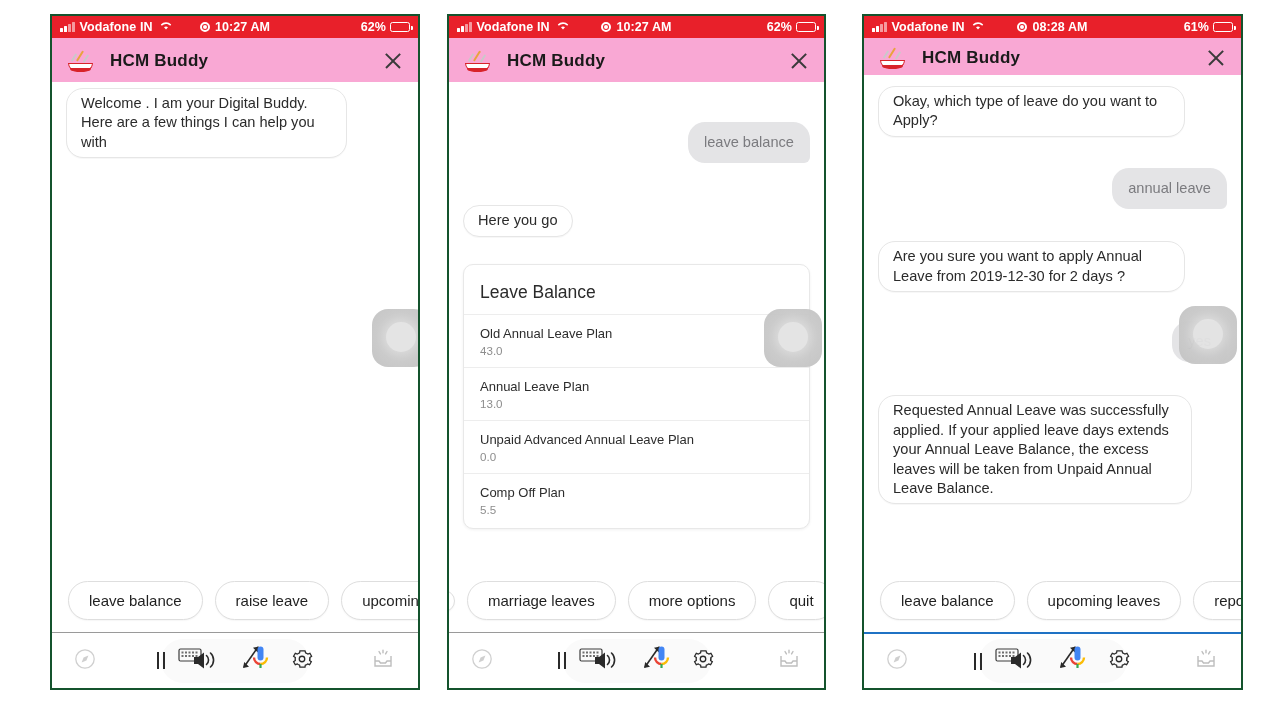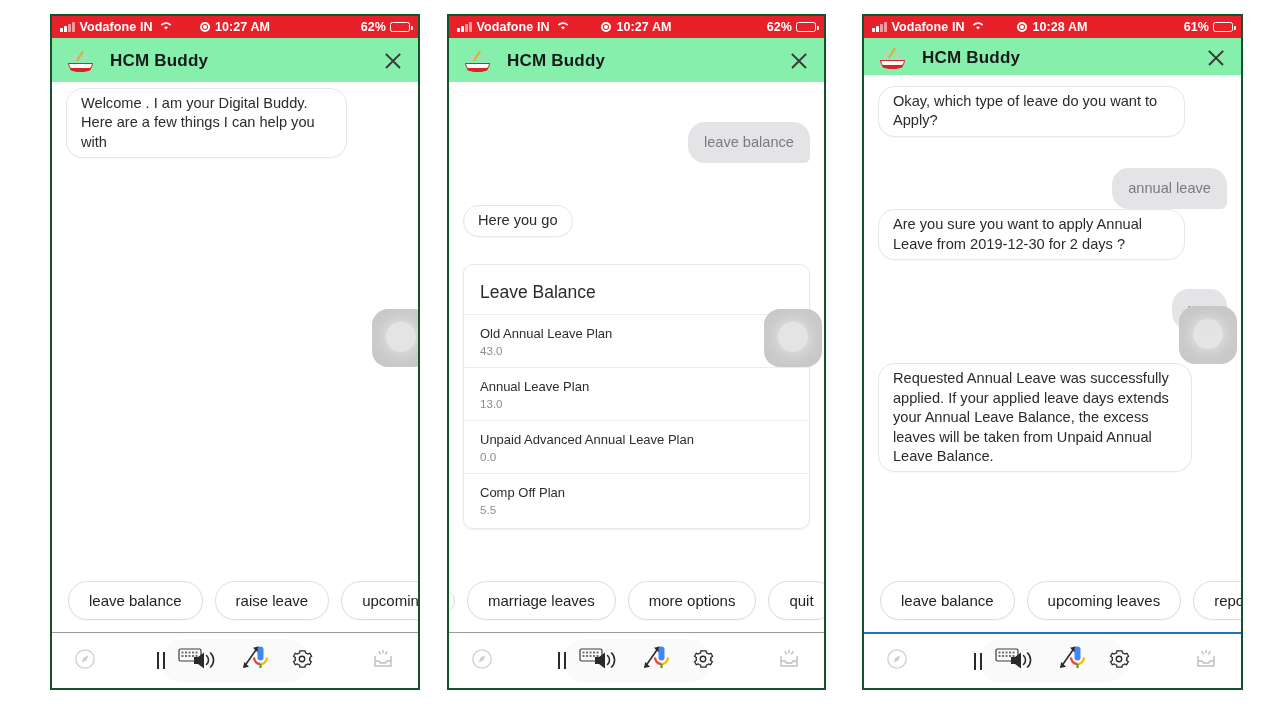--- a/index.html
+++ b/index.html
@@ -65,21 +65,21 @@
   .batt::after{
     content:""; position:absolute; right:-3.5px; top:3px;
     width:2px; height:4px; background:#fff; border-radius:0 1px 1px 0;
   }
   .batt .fill{ height:100%; background:#fff; border-radius:1px; }
 
   
   .appbar {
     display:flex; align-items:center; gap:14px;
     padding: 10px 14px 8px 14px;
-    background:#86efac; flex:none;
+    background:#f9a8d4; flex:none;
   }
   .logo {
     width:30px; height:26px; position:relative; flex:none;
   }
   .logo .bowl{
     position:absolute; left:2px; bottom:2px; width:25px; height:9px;
     background:#ffffff; border:1.5px solid #d8232a; border-radius: 0 0 11px 11px;
   }
   .logo .bowl::after{
     content:""; position:absolute; left:1px; bottom:0px; right:1px; height:3px;
@@ -494,21 +494,21 @@
           <span class="carrier">Vodafone IN</span>
           <span class="wifi">
             <svg width="14" height="11" viewBox="0 0 14 11">
                 <path d="M7 9.6l2-2.3a3 3 0 00-4 0l2 2.3z" fill="#fff"></path>
                 <path d="M7 4.1c1.6 0 3 .6 4.2 1.6l1-1.2A8.1 8.1 0 007 2.3a8.1 8.1 0 00-5.2 2.2l1 1.2A6.3 6.3 0 017 4.1z" fill="#fff"></path>
               </svg>
           </span>
         </div>
         <div class="sb-center">
           <span class="loc-dot"></span>
-          <span>10:28 AM</span>
+          <span>08:28 AM</span>
         </div>
         <div class="sb-right">
           <span>61%</span>
           <span class="batt"><span class="fill" style="width:61%"></span></span>
         </div>
       </div>
 
       <div class="appbar" style="padding-top:7px;padding-bottom:4px">
         <span class="logo">
           <span class="steam s1"></span>
@@ -520,21 +520,21 @@
         <span class="close-x"></span>
       </div>
 
       <div class="chat">
         <div class="row bot" style="margin-top:5px">
           <div class="bubble bot" style="max-width:88%">Okay, which type of leave do you want to Apply?</div>
         </div>
         <div class="row user" style="margin-top:31px">
           <div class="bubble user">annual leave</div>
         </div>
-        <div class="row bot" style="">
+        <div class="row bot" style="margin-top:32px">
           <div class="bubble bot" style="max-width:88%">Are you sure you want to apply Annual Leave from 2019-12-30 for 2 days ?</div>
         </div>
         <div class="row user" style="margin-top:29px">
           <div class="bubble user">yes</div>
         </div>
         <div class="row bot" style="margin-top:33px">
           <div class="bubble bot" style="max-width:90%">Requested Annual Leave was successfully applied. If your applied leave days extends your Annual Leave Balance, the excess leaves will be taken from Unpaid Annual Leave Balance.</div>
         </div>
       </div>
 

